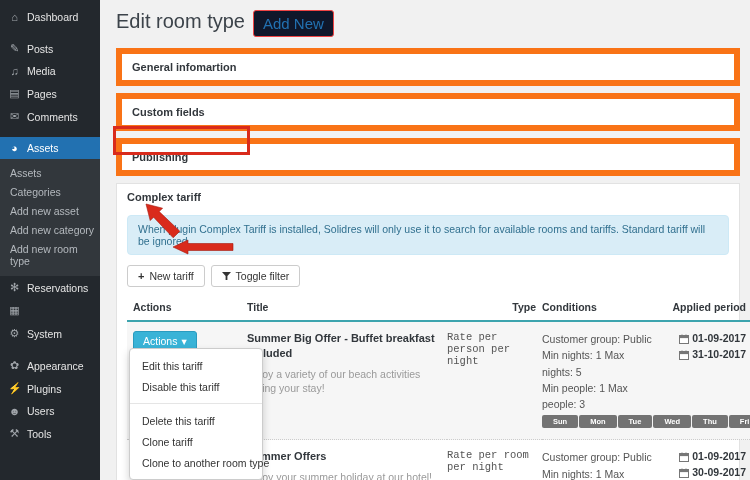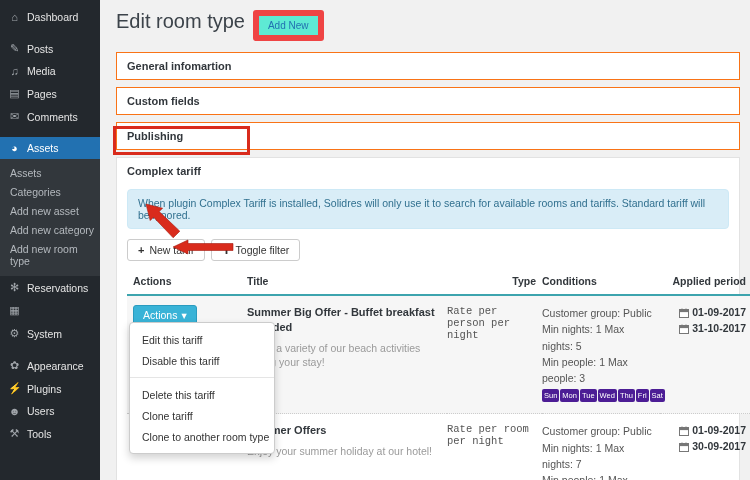--- a/index.html
+++ b/index.html
@@ -28,25 +28,25 @@
   .sb-gap { height:9px; }
   .submenu { background:#32373c; padding:4px 0 6px; }
   .submenu-item { padding:3.5px 4px 3.5px 10px; color:#b4b9be; font-size:10.5px; cursor:pointer; }
   .submenu-item.current { color:#fff; font-weight:bold; }
 
   
   .main { position:absolute; left:100px; right:0; top:0; bottom:0; background:#f1f1f1; padding:8px 10px 0 16px; }
   .page-head { display:flex; gap:8px; margin:2px 0 11px; }
   .page-title { font-size:20px; font-weight:400; color:#3c434a; }
   .add-new-btn {
-    background:#5eead4; border:6px solid #ef4444; border-radius:3px;
-    color:#2271b1; font-size:10px; padding:4px 9px; cursor:pointer;
+    background:#0f172a; border:1px solid #ef4444; border-radius:3px;
+    color:#2271b1; font-size:15px; padding:4px 9px; cursor:pointer;
   }
   .bar {
-    background:#fff; border:1px solid #f97316; padding:7px 10px;
+    background:#fff; border:6px solid #f97316; padding:7px 10px;
     font-weight:bold; font-size:11px; color:#32373c; margin-bottom:7px; cursor:pointer;
   }
   .panel { background:#fff; border:1px solid #e2e2e2; }
   .panel-header { padding:7px 10px; font-weight:bold; font-size:11px; color:#32373c; cursor:pointer; }
   .panel-body { padding:2px 10px 0; }
   .notice {
     background:#d9edf7; border:1px solid #cde9f6; border-radius:4px;
     color:#31708f; padding:7px 10px; font-size:10.5px; margin:3px 0 10px;
   }
   .btn-row { display:flex; gap:6px; margin-bottom:8px; }
@@ -70,37 +70,37 @@
   td { vertical-align:top; padding:9px 6px 11px 0; font-size:10.5px; }
   td.actions-cell { padding-left:6px; position:relative; }
   tr.odd { background:#f6f6f6; }
   tr.rowline td { border-top:1px dotted #ccc; }
   .row-title { font-weight:bold; font-size:11px; color:#32373c; line-height:1.35; }
   .row-desc { color:#9a9a9a; margin-top:6px; line-height:1.4; }
   .type-cell { color:#555;font-family:Liberation Mono, monospace; }
   .cond-line { color:#555; line-height:1.55; }
   .badges { display:flex; gap:1px; margin-top:3px; }
   .badge {
-    background:#4c1d95; color:#fff; font-size:7.5px; font-weight:normal;
-    padding:2px 2px; border-radius:2px; white-space:nowrap;
+    background:#737373; color:#fff; font-size:7.5px; font-weight:bold;
+    padding:2px 11px; border-radius:2px; white-space:nowrap;
   }
   .period-cell { text-align:right; }
   .date-line {
     display:flex; justify-content:flex-end; align-items:center; gap:3px;
     font-weight:bold; color:#32373c; line-height:1.5; white-space:nowrap;
   }
   .cal { flex:none; }
   
   .actions-btn {
     background:#39b3d7; border:1px solid #2a9bbf; color:#fff;
     border-radius:3px; padding:3px 9px; font-size:10.5px; cursor:pointer;
     display:inline-flex; align-items:center; gap:4px;
   }
   .dropdown-menu {
-    position:absolute; left:2px; top:26px; width:146px;
+    position:absolute; left:2px; top:26px; width:134px;
     background:#fff; border:1px solid #ccc; border-radius:4px;
     box-shadow:0 4px 8px rgba(0,0,0,.18); padding:6px 0; z-index:10;
   }
   .dropdown-item { padding:4.5px 12px; color:#333; font-size:10.5px; cursor:pointer; white-space:nowrap; }
   .dropdown-divider { border-top:1px solid #e5e5e5; margin:6px 0; }
   
   .annot { position:absolute; z-index:40; pointer-events:none; }
   .annot-box { left:113px; top:126px; width:137px; height:29px; border:3px solid #d92b1c; }
   .annot-arrow1 { left:142px; top:200px; }
   .annot-arrow2 { left:172px; top:239px; }

